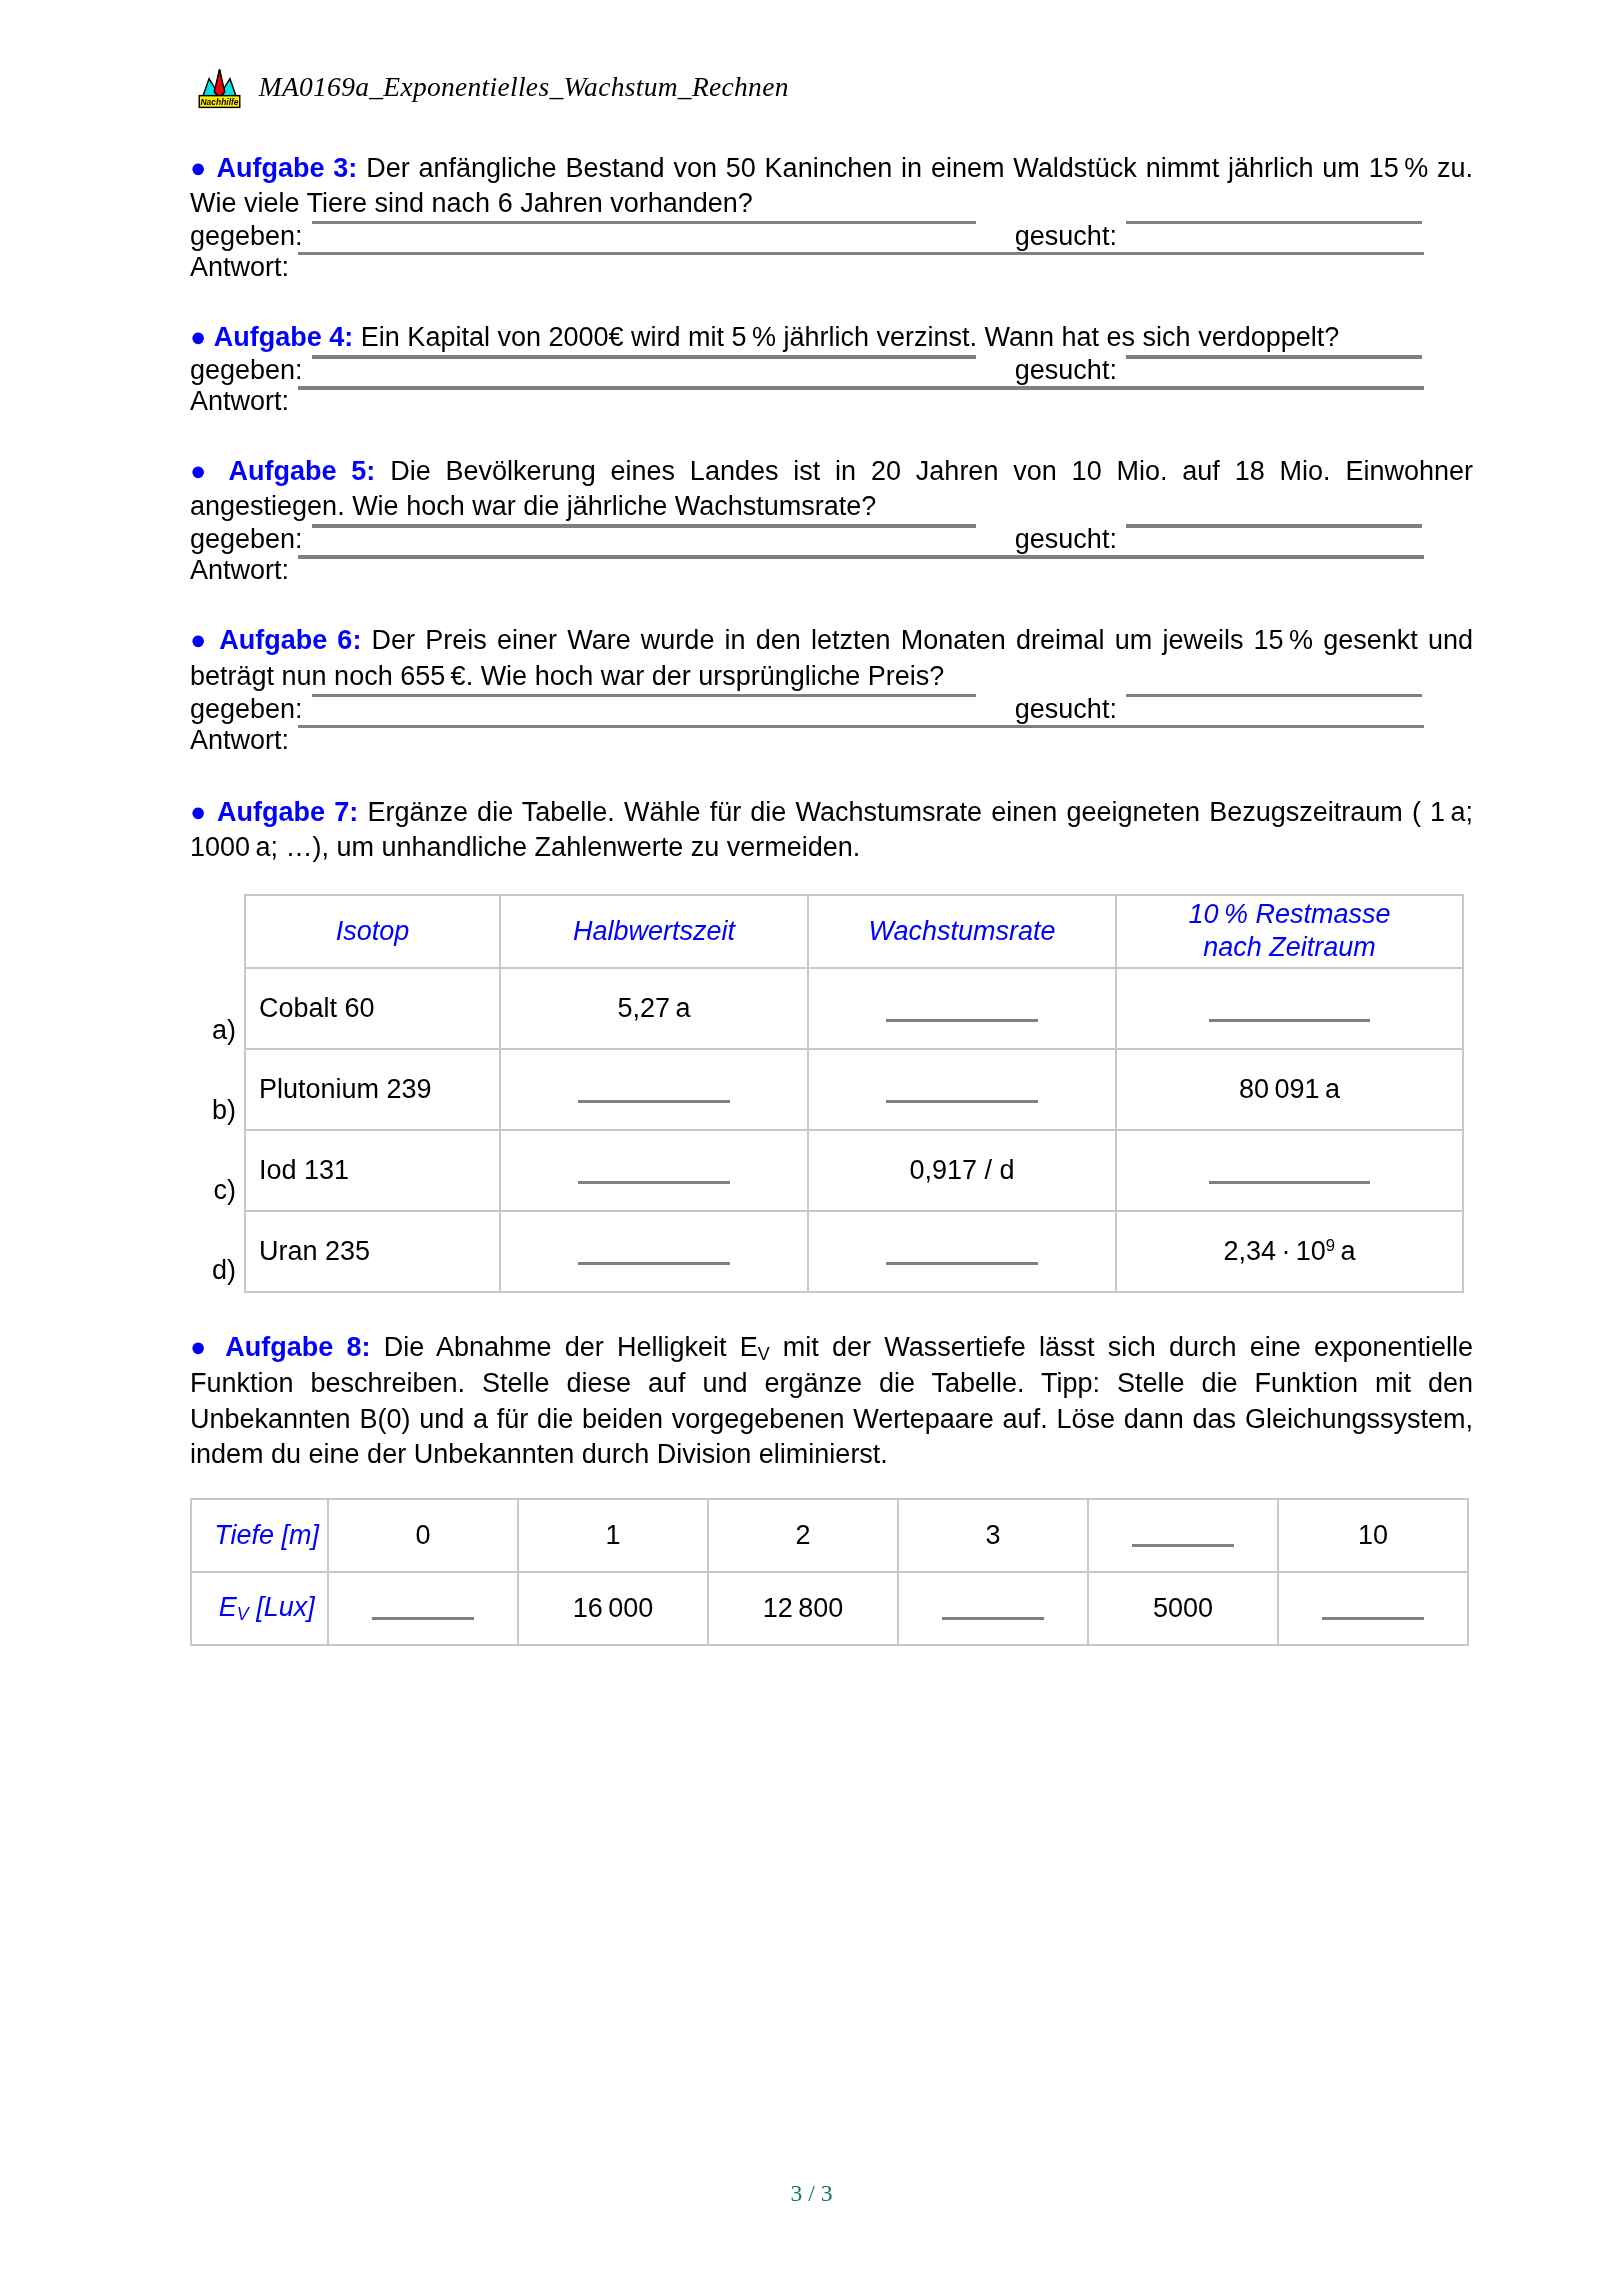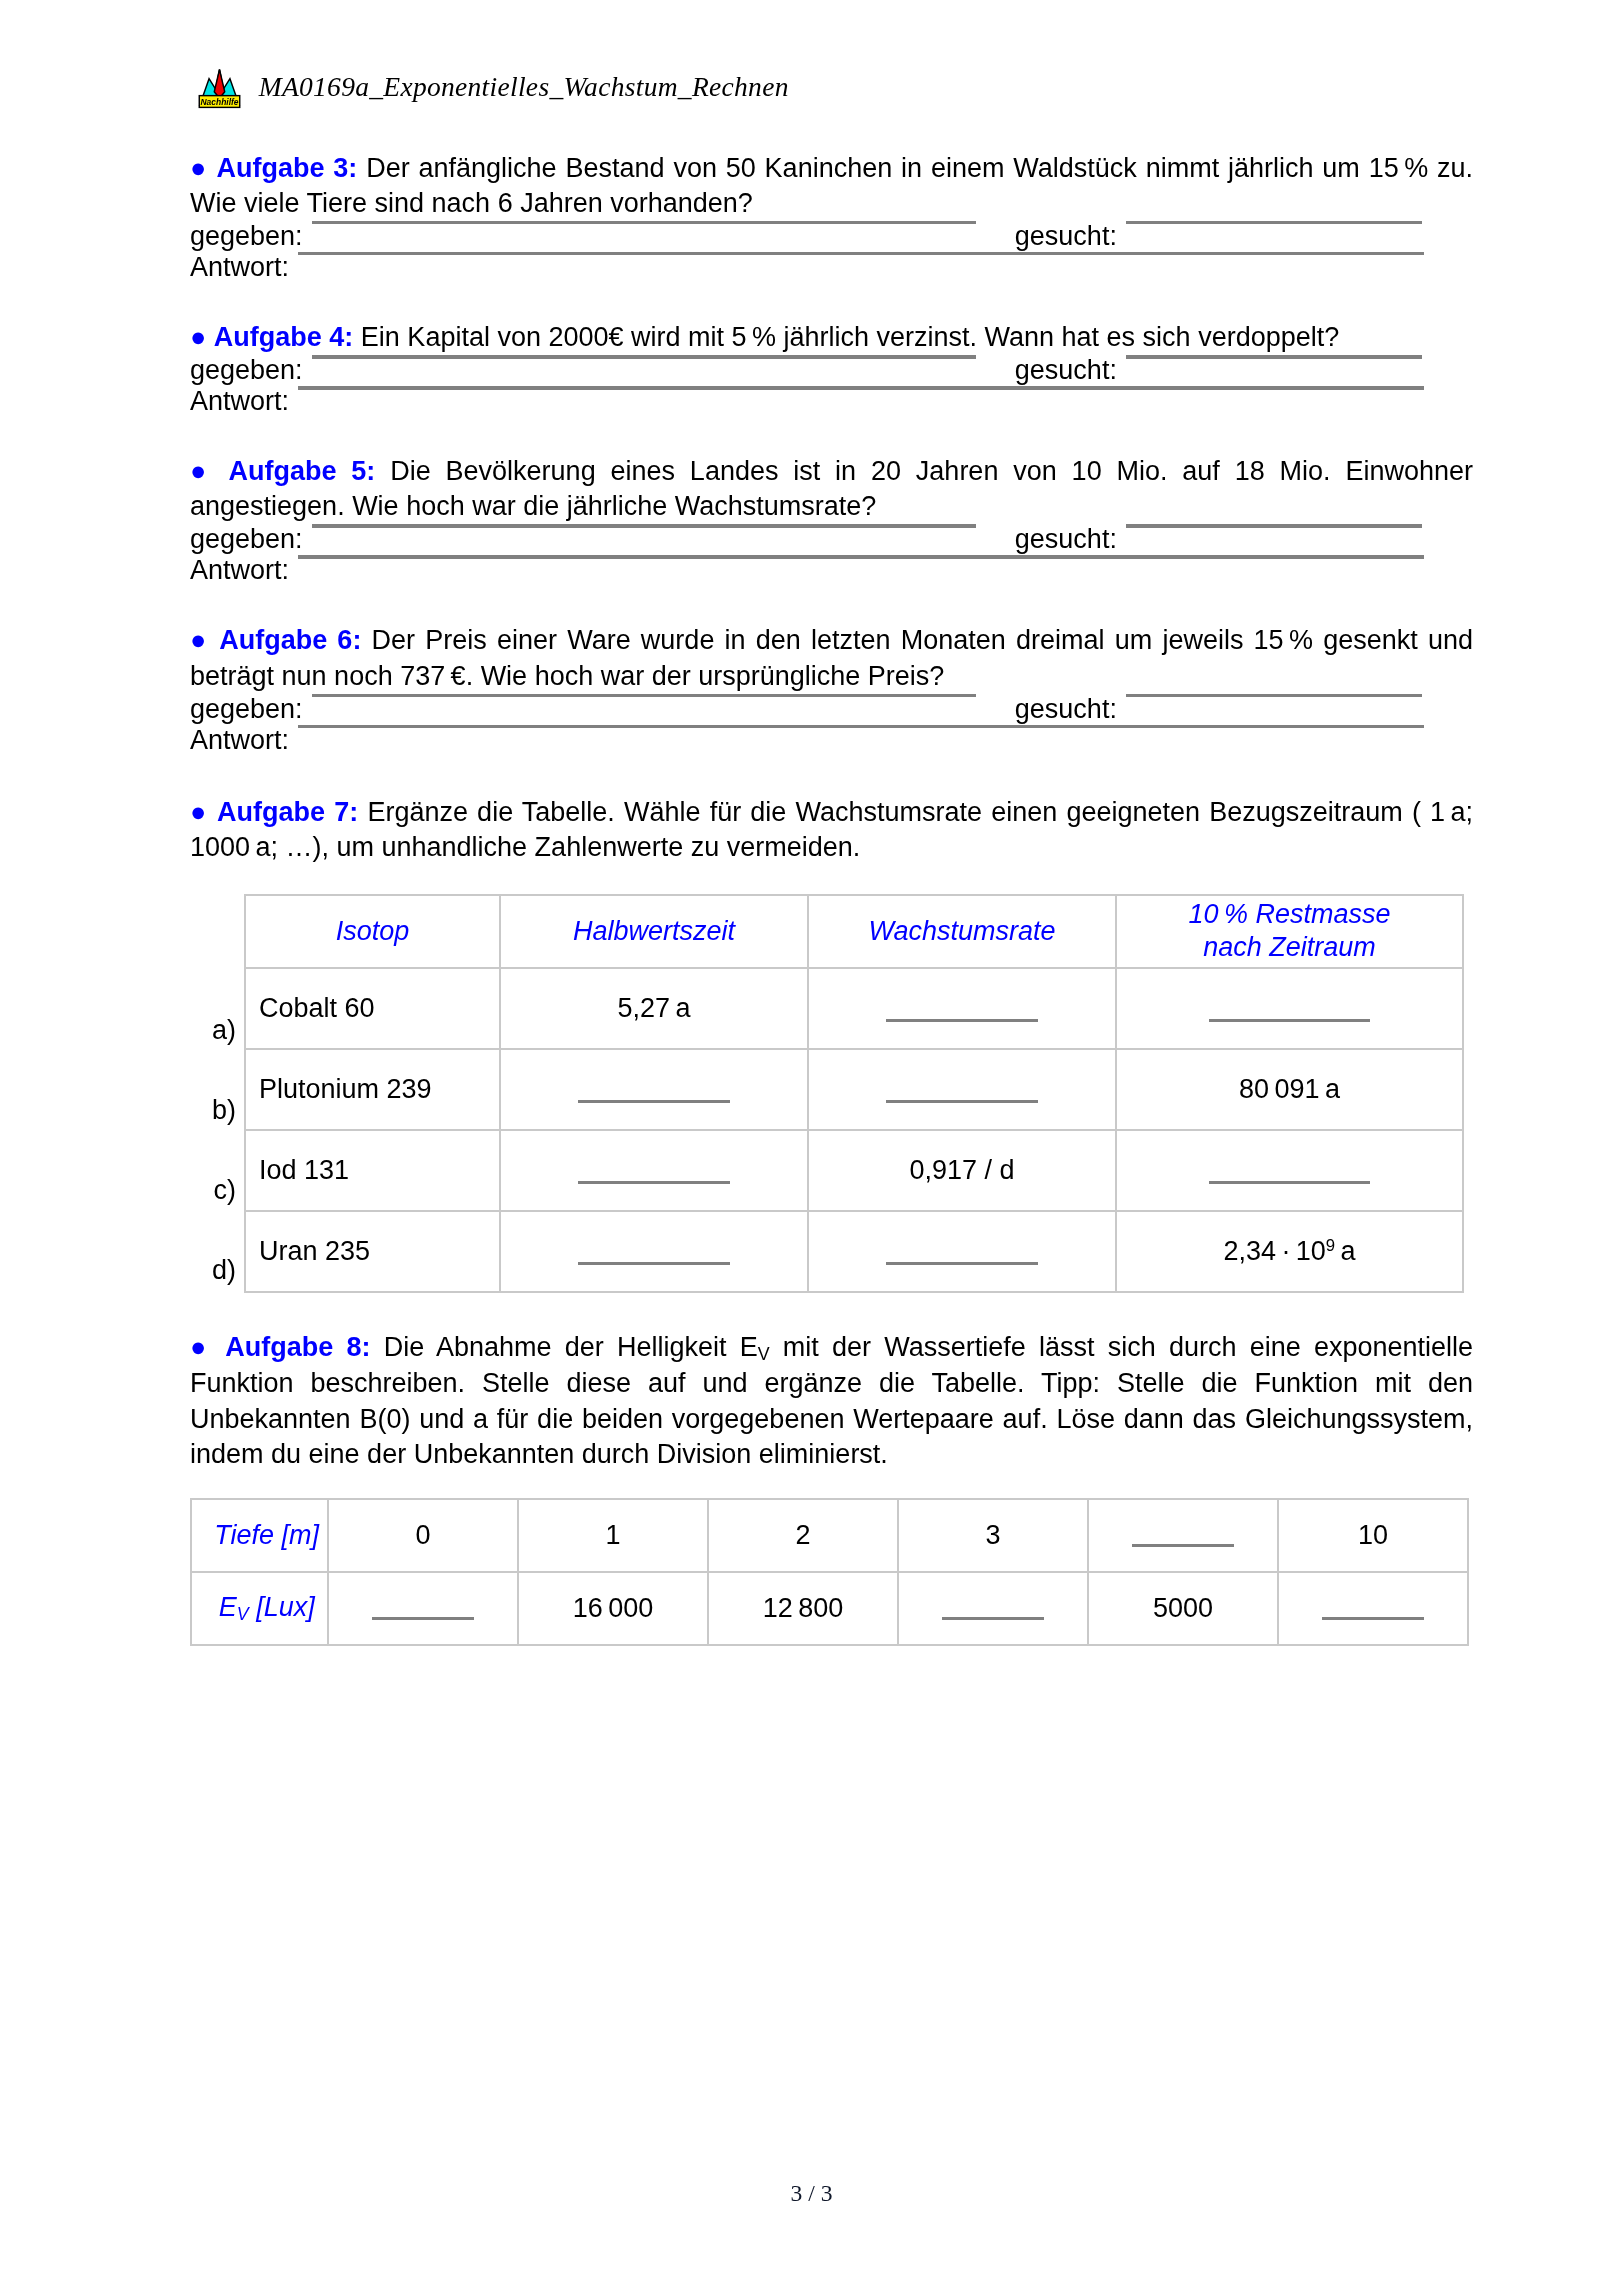--- a/index.html
+++ b/index.html
@@ -190,21 +190,21 @@
 
   
   .footer {
     position: absolute;
     left: 0;
     top: 2180px;
     width: 1623px;
     text-align: center;
     font-family: "Liberation Serif", serif;
     font-size: 23.6px;
-    color: #0f172a;
+    color: #0f766e;
   }
 </style>
 </head>
 <body>
 
 <div class="page">
 
   <div class="header">
     <div class="logo">
       <svg width="47" height="47" viewBox="0 0 72 72" xmlns="http://www.w3.org/2000/svg">
@@ -270,21 +270,21 @@
       </div>
       <div class="ans-row">
         <span class="ans-label">Antwort:</span>
         <span class="rule antw"></span>
       </div>
     </div>
 
     <div class="task" style="margin-top:37px;">
       <p class="task-text">
         <span class="bullet">●</span>
-        <span class="lead">Aufgabe 6:</span><span> Der Preis einer Ware wurde in den letzten Monaten dreimal um jeweils 15 % gesenkt und beträgt nun noch 737 €. Wie hoch war der ursprüngliche Preis?</span>
+        <span class="lead">Aufgabe 6:</span><span> Der Preis einer Ware wurde in den letzten Monaten dreimal um jeweils 15 % gesenkt und beträgt nun noch 655 €. Wie hoch war der ursprüngliche Preis?</span>
       </p>
       <div class="ans-row">
         <span class="ans-label">gegeben:</span>
         <span class="rule geg"></span>
         <span class="gap-geg-ges"></span>
         <span class="ans-label">gesucht:</span>
         <span class="rule ges"></span>
       </div>
       <div class="ans-row">
         <span class="ans-label">Antwort:</span>

